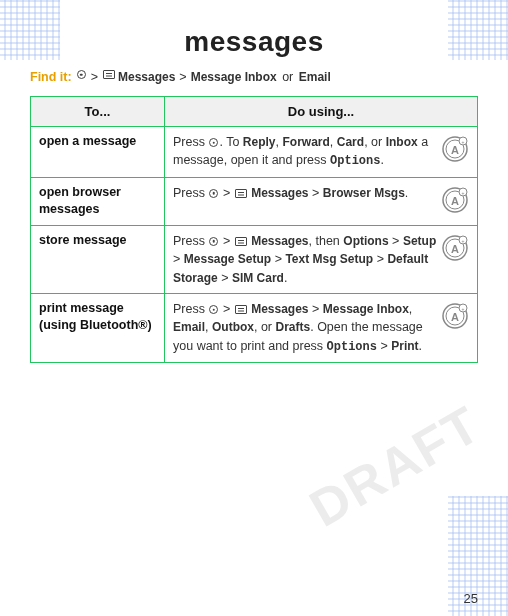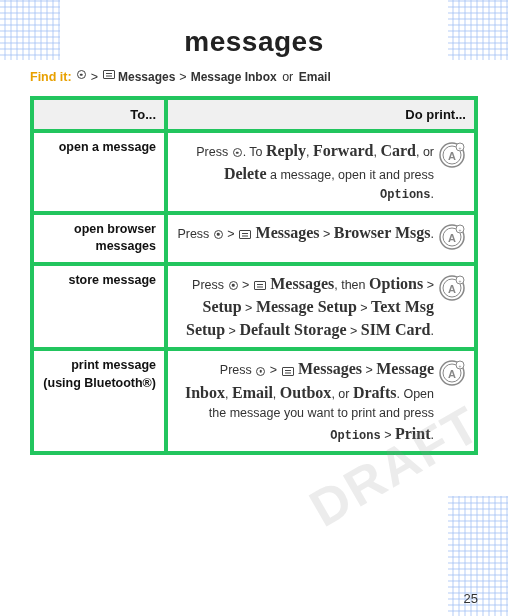--- a/index.html
+++ b/index.html
@@ -150,24 +150,23 @@
     
     .main-table {
       width: 100%;
       border-collapse: collapse;
       border: 1.5px solid #555;
       font-size: 12.5px;
     }
 
     .main-table th,
     .main-table td {
-      border: 4px solid #22c55e;
+      border: 1px solid #22c55e;
       padding: 6px 8px;
       vertical-align: top;
-      text-align: right;
     }
 
     .table-header-row th {
       background: #f0f0f0;
       font-weight: bold;
       font-size: 13px;
       color: #111;
       padding: 7px 8px;
     }
 
@@ -204,22 +203,22 @@
       margin-top: 2px;
     }
 
     .action-icon svg {
       width: 28px;
       height: 28px;
     }
 
     .inline-bold {
       font-weight: bold;
-      font-size: 16px;
-      font-family: Liberation Serif, serif;
+      font-size: 12px;
+      font-family: Liberation Sans, sans-serif;
     }
 
     .inline-nav-dot {
       display: inline-block;
       width: 9px;
       height: 9px;
       border-radius: 50%;
       border: 1.5px solid #444;
       position: relative;
       vertical-align: middle;
@@ -304,29 +303,29 @@
     <span class="nav-bold">Message Inbox</span>
     <span>&nbsp;or&nbsp;</span>
     <span class="nav-bold">Email</span>
   </div>
 
 
   <table class="main-table" id="main-table">
     <thead>
       <tr class="table-header-row">
         <th>To...</th>
-        <th>Do print...</th>
+        <th>Do using...</th>
       </tr>
     </thead>
     <tbody id="table-body">
     <tr>
           <td class="action-cell">open a message</td>
           <td class="do-cell">
             <div class="do-cell-inner">
-              <span class="do-text">Press <span class="inline-nav-dot"></span>. To <span class="inline-bold">Reply</span>, <span class="inline-bold">Forward</span>, <span class="inline-bold">Card</span>, or <span class="inline-bold">Delete</span> a message, open it and press <span class="options-bold">Options</span>.</span>
+              <span class="do-text">Press <span class="inline-nav-dot"></span>. To <span class="inline-bold">Reply</span>, <span class="inline-bold">Forward</span>, <span class="inline-bold">Card</span>, or <span class="inline-bold">Inbox</span> a message, open it and press <span class="options-bold">Options</span>.</span>
               <div class="action-icon"><svg viewBox="0 0 28 28" xmlns="http://www.w3.org/2000/svg">
       <circle cx="14" cy="14" r="12" fill="none" stroke="#888" stroke-width="1.5"></circle>
       <circle cx="14" cy="14" r="9" fill="none" stroke="#888" stroke-width="1"></circle>
       <text x="14" y="19" text-anchor="middle" font-size="11" font-weight="bold" fill="#888" font-family="Arial">A</text>
       <circle cx="22" cy="6" r="4" fill="#fff" stroke="#888" stroke-width="1"></circle>
       <text x="22" y="9" text-anchor="middle" font-size="5" fill="#888" font-family="Arial">+</text>
     </svg></div>
             </div>
           </td>
         </tr>

